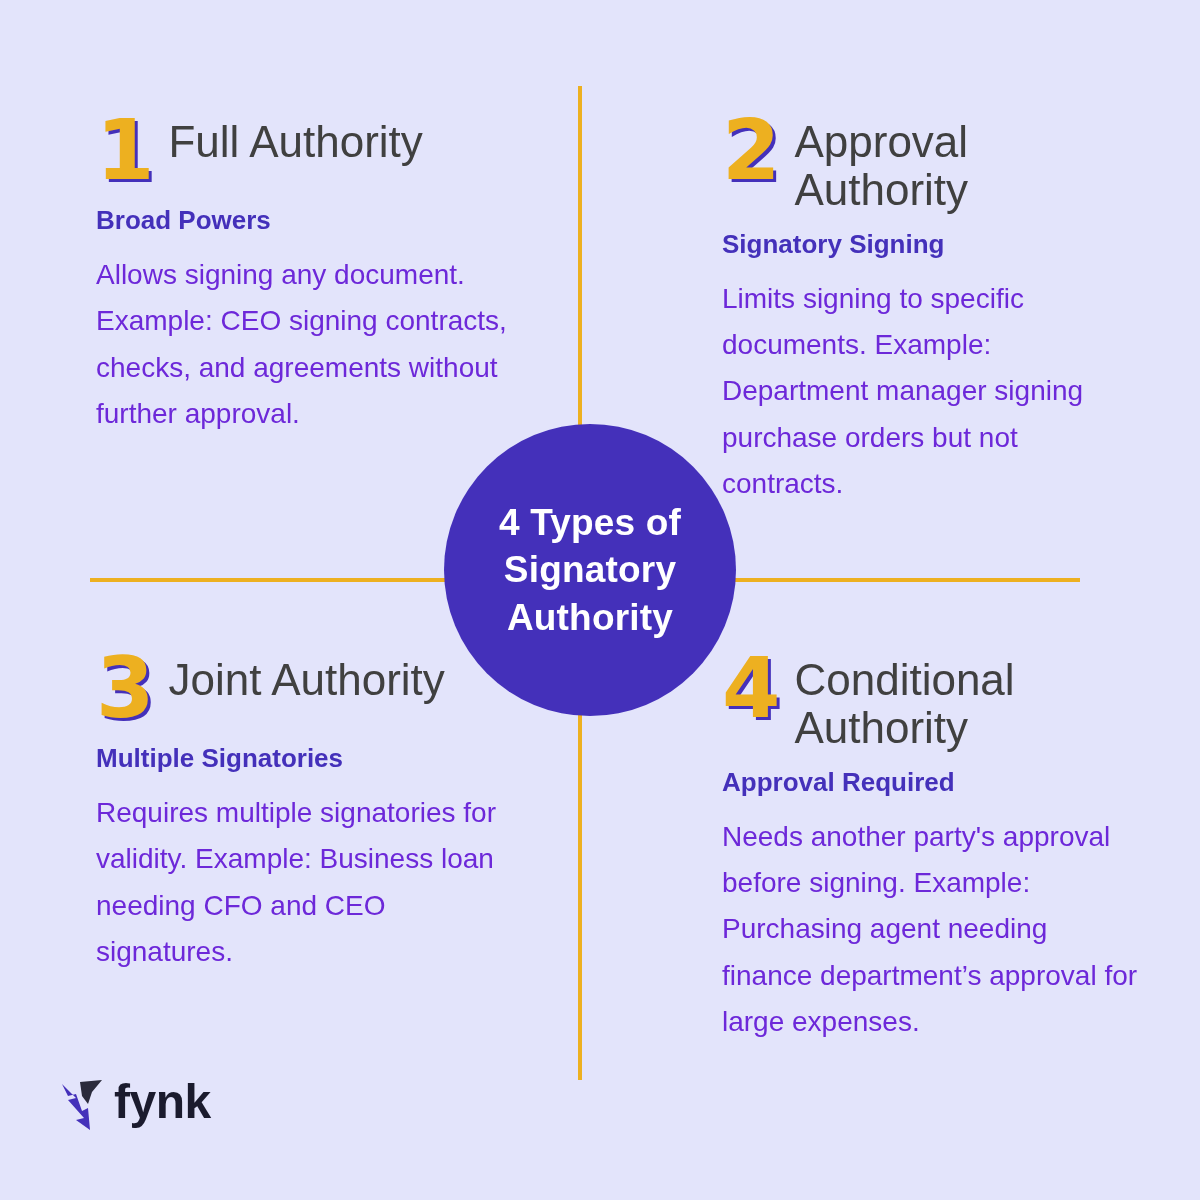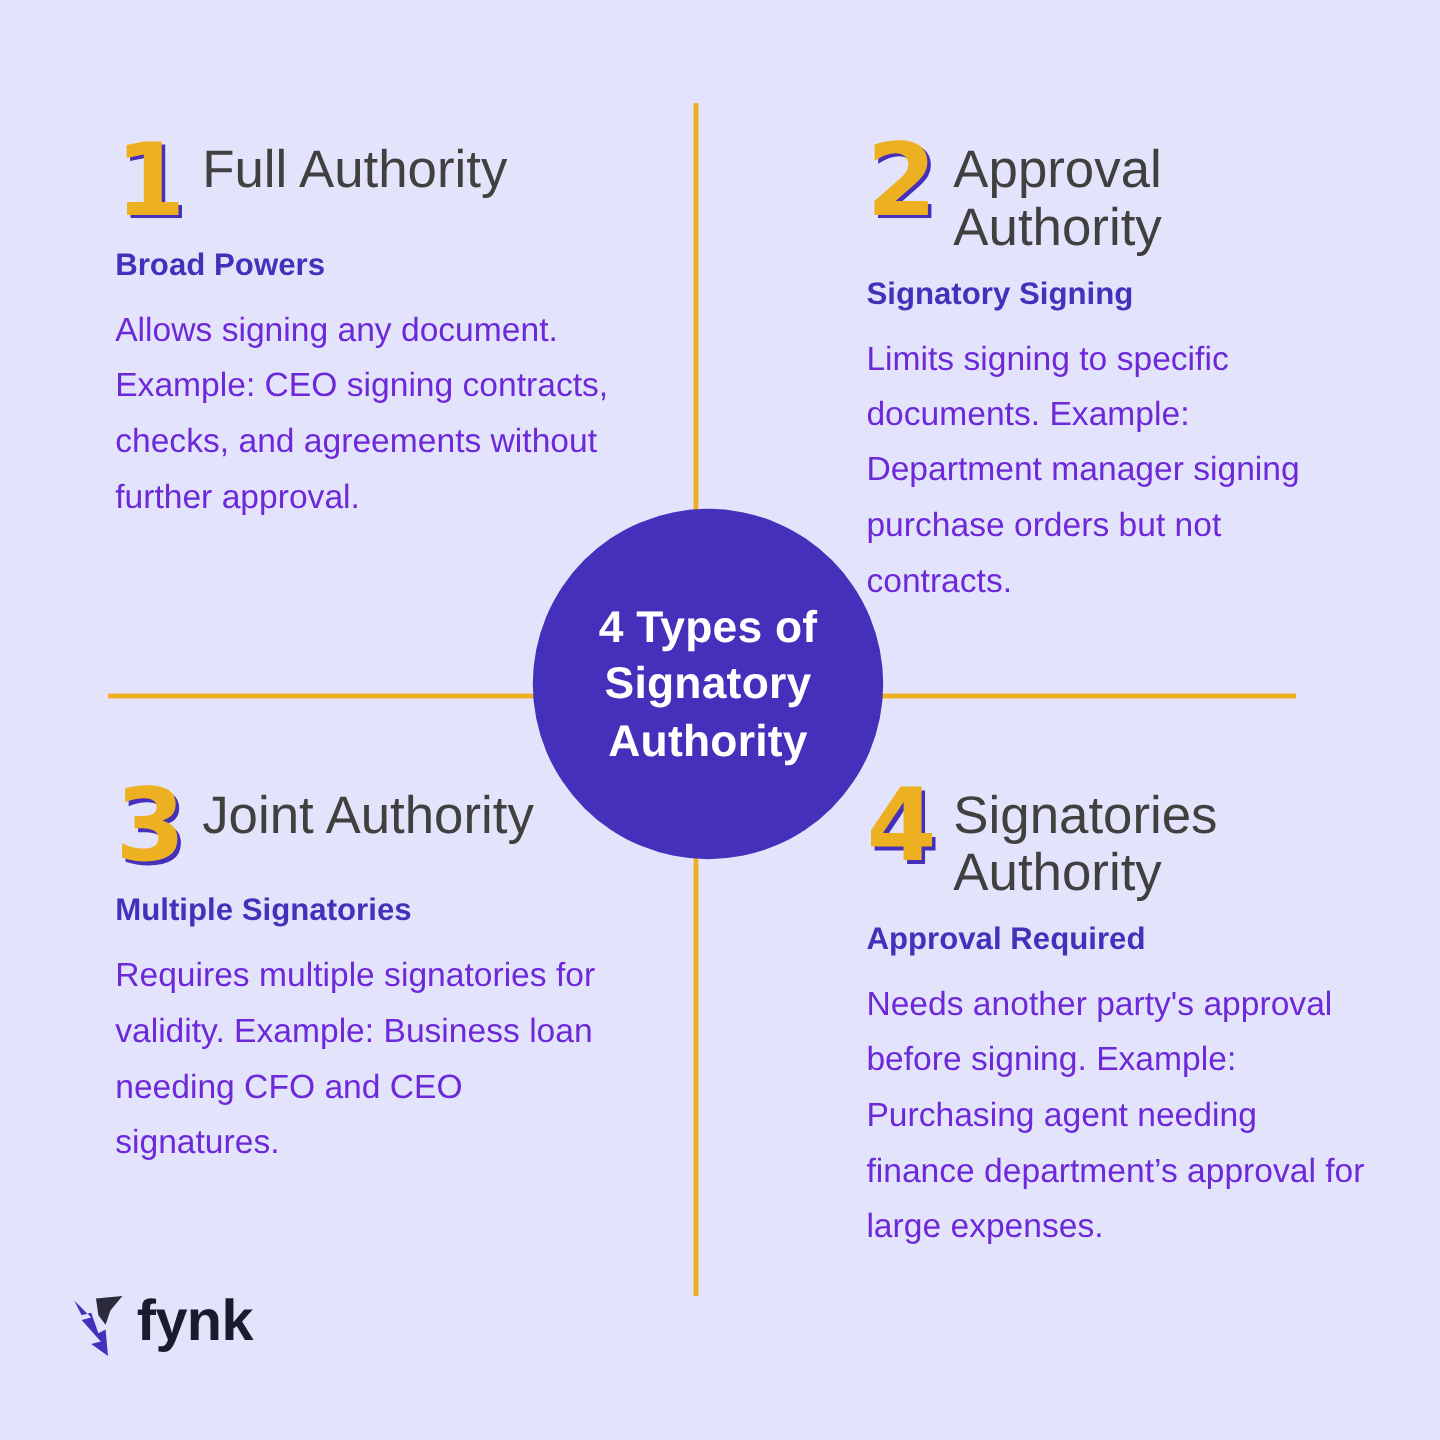--- a/index.html
+++ b/index.html
@@ -158,21 +158,21 @@
       <div class="num">3</div>
       <div class="title">Joint Authority</div>
     </div>
     <div class="subtitle">Multiple Signatories</div>
     <div class="body-text">Requires multiple signatories for validity. Example: Business loan needing CFO and CEO signatures.</div>
   </div>
 
   <div class="quad q4">
     <div class="head-row">
       <div class="num">4</div>
-      <div class="title">Signatories Authority</div>
+      <div class="title">Conditional Authority</div>
     </div>
     <div class="subtitle">Approval Required</div>
     <div class="body-text">Needs another party's approval before signing. Example: Purchasing agent needing finance department’s approval for large expenses.</div>
   </div>
 
   <div class="center-circle">
     <div class="center-title">4 Types of Signatory Authority</div>
   </div>
 
   <div class="logo">

